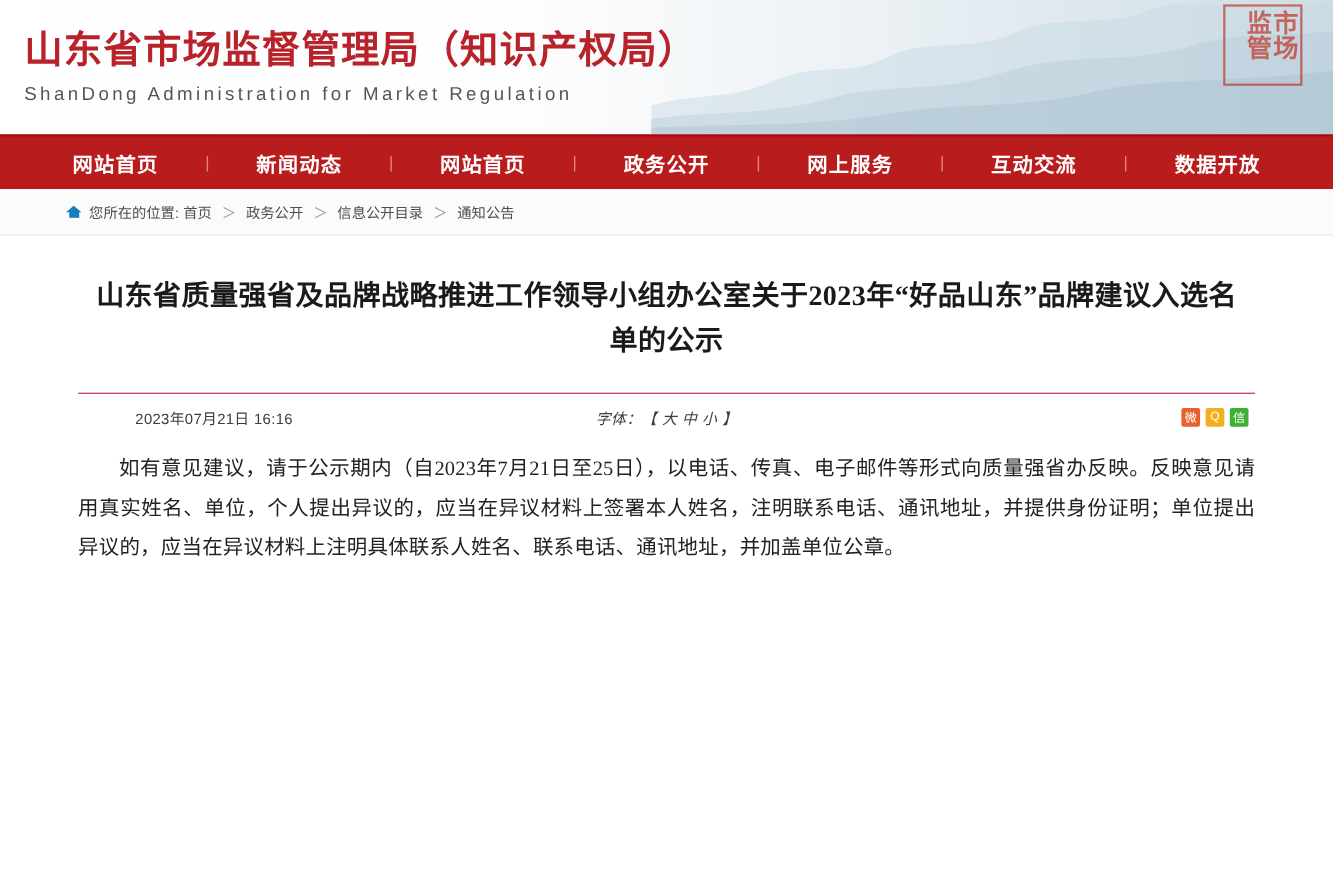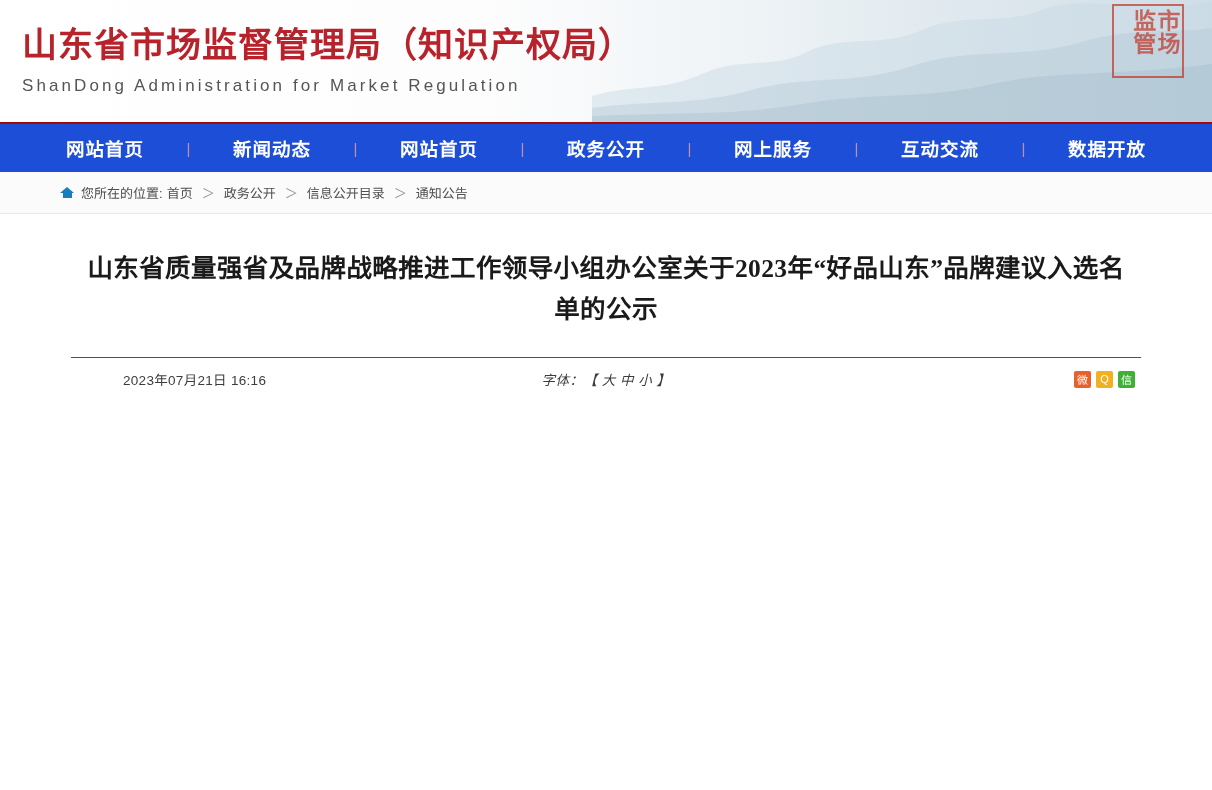--- a/index.html
+++ b/index.html
@@ -51,21 +51,21 @@
     font-size: 17px;
     color: #555;
     letter-spacing: 3.1px;
     font-family: Liberation Sans, sans-serif;
     white-space: nowrap;
   }
 
   
   .navbar {
     height: 50px;
-    background: #1d4ed8;
+    background: #b91c1c;
     display: flex;
     align-items: center;
     justify-content: center;
     border-top: 2px solid #a5070c;
   }
   .nav-inner {
     width: 1160px;
     display: flex;
     align-items: center;
     justify-content: space-between;
@@ -241,14 +241,15 @@
       <span>字体：</span><span class="sizes">【 大 中 小 】</span>
     </span>
     <span class="share-box">
       <span class="share-ico share-wb">微</span>
       <span class="share-ico share-qz">Q</span>
       <span class="share-ico share-wx">信</span>
     </span>
   </div>
 
   <div class="body-text">
+    <p>如有意见建议，请于公示期内（自2023年7月21日至25日），以电话、传真、电子邮件等形式向质量强省办反映。反映意见请用真实姓名、单位，个人提出异议的，应当在异议材料上签署本人姓名，注明联系电话、通讯地址，并提供身份证明；单位提出异议的，应当在异议材料上注明具体联系人姓名、联系电话、通讯地址，并加盖单位公章。</p>
   </div>
 </div>
 
 </body></html>

